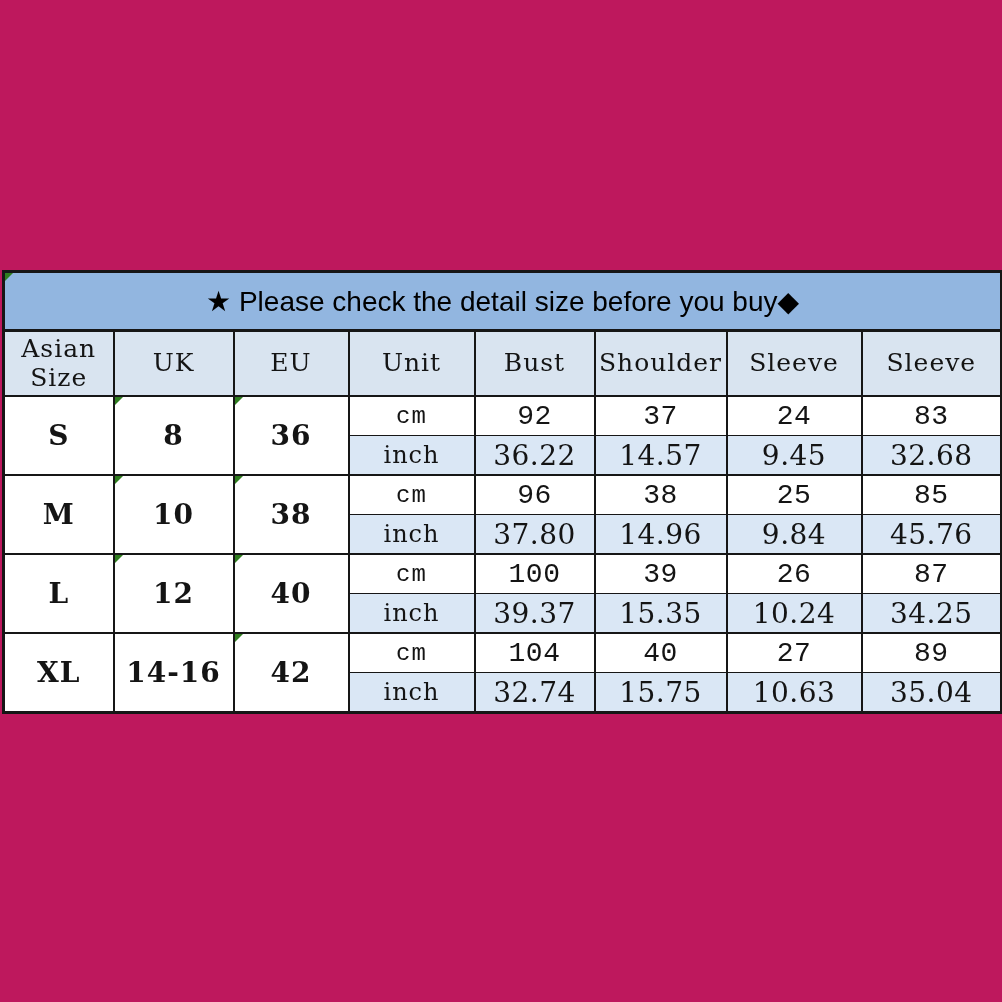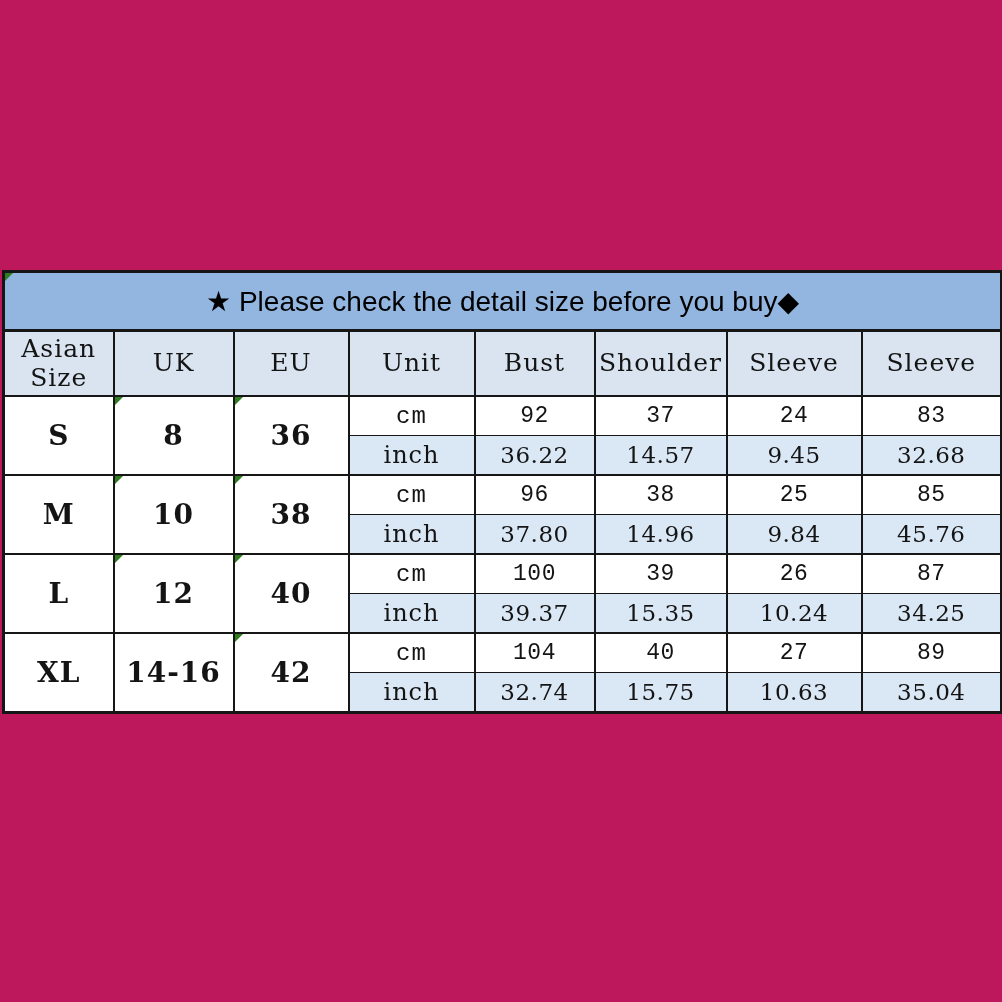--- a/index.html
+++ b/index.html
@@ -24,21 +24,21 @@
   tr.banner-row td{
     height:56px;background:var(--banner-bg);
     font-family:"Liberation Sans", sans-serif;
     font-size:28px;font-weight:400;color:#000;
     border-bottom:3px solid var(--border);
   }
   tr.head-row th{
     height:63px;background:var(--header-bg);
     font-size:25px;font-weight:400;letter-spacing:1px;line-height:1.15;
   }
-  tr.data-row td{height:38px;font-size:23px;letter-spacing:0.5px;background:#ffffff;}
+  tr.data-row td{height:38px;font-size:28px;letter-spacing:0.5px;background:#ffffff;}
   tr.data-row.inch td{background:var(--inch-bg);}
   tr.data-row td.size-cell{
     background:#ffffff;font-size:28px;font-weight:700;letter-spacing:1px;
   }
   tr.data-row td.unit-cell{font-size:24px;letter-spacing:1px;}
   
   tr.data-row.cm td.thin{border-bottom:1px solid var(--border);font-family:Liberation Mono, monospace;}
   tr.data-row.inch td.thin-top{border-top:1px solid var(--border);}
   .tri{
     position:absolute;left:0;top:0;width:0;height:0;display:block;

